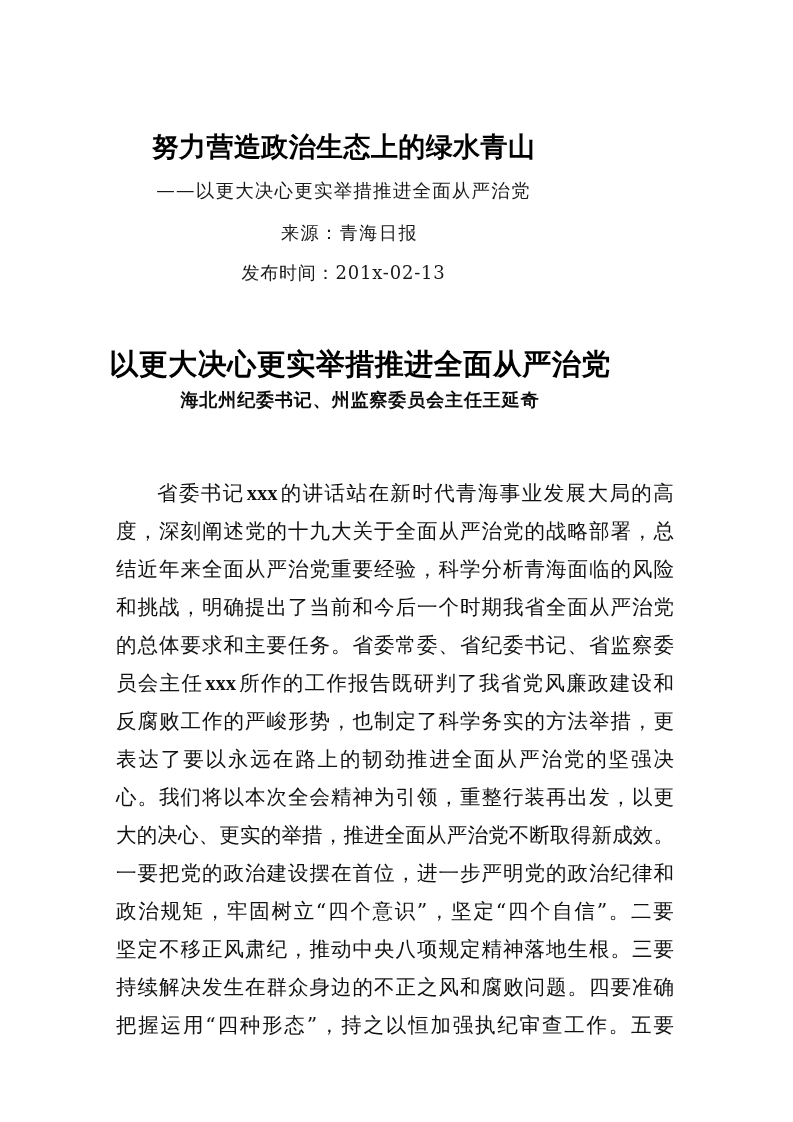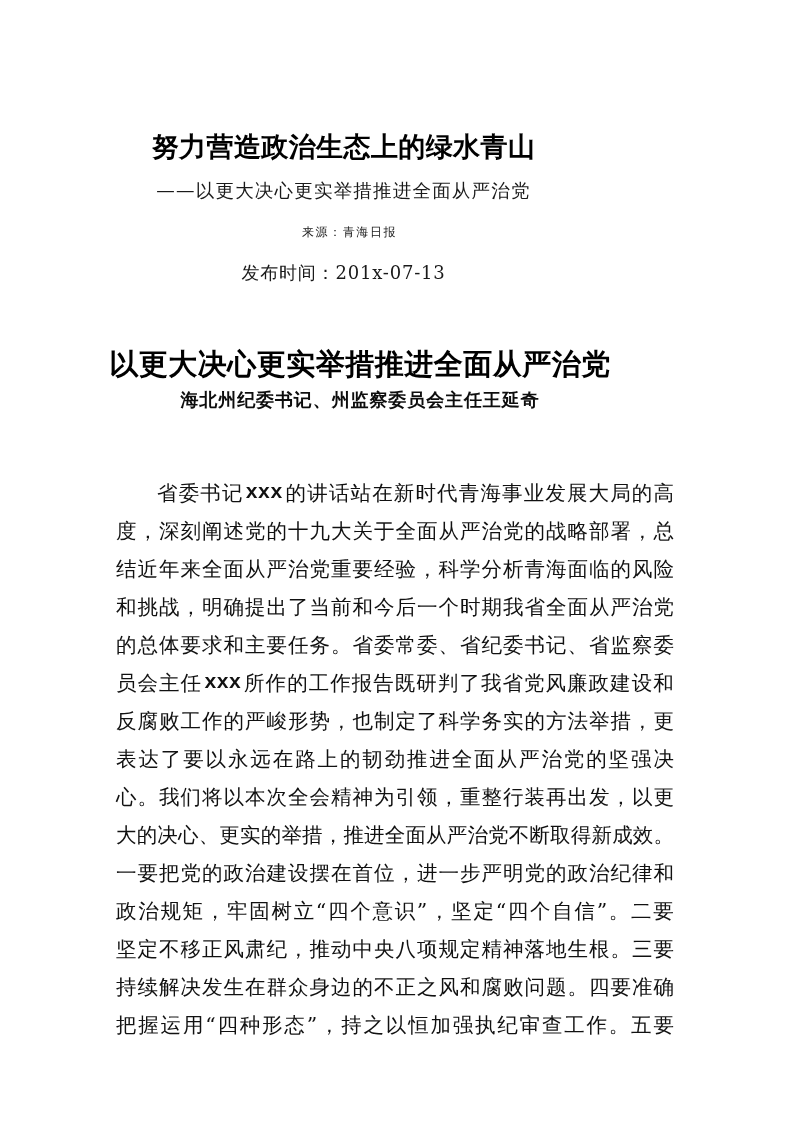--- a/index.html
+++ b/index.html
@@ -47,22 +47,22 @@
     font-family: "DejaVu Serif", "Liberation Serif", serif;
     font-size: 18.5px;
     line-height: 34px;
     letter-spacing: 1.2px;
     margin-top: 8px;
     color: #1a1a1a;
     white-space: nowrap;
   }
 
   .source-line {
-    font-family: Liberation Mono, monospace;
-    font-size: 12px;
+    font-family: Liberation Sans, sans-serif;
+    font-size: 18px;
     line-height: 32px;
     letter-spacing: 1.6px;
     margin-top: 9px;
     color: #1a1a1a;
     white-space: nowrap;
     margin-left: 12px;
   }
 
   .date-line {
     font-family: "DejaVu Serif", "Liberation Serif", serif;
@@ -133,36 +133,36 @@
   }
 
   
   .body-line.indented {
     text-indent: 0;
     padding-left: 41px;
   }
 
   
   .latin {
-    font-family: Liberation Mono, monospace;
+    font-family: Liberation Serif, serif;
     font-weight: bold;
     letter-spacing: 0;
     padding: 0 2px;
   }
 </style>
 </head>
 <body>
 
 <div class="page">
 
   <div class="masthead">
     <div class="main-headline">努力营造政治生态上的绿水青山</div>
     <div class="sub-headline">——以更大决心更实举措推进全面从严治党</div>
     <div class="source-line">来源：青海日报</div>
-    <div class="date-line">发布时间：201x-07-13</div>
+    <div class="date-line">发布时间：201x-02-13</div>
   </div>
 
   <div class="article-head">
     <div class="article-title">以更大决心更实举措推进全面从严治党</div>
     <div class="article-byline">海北州纪委书记、州监察委员会主任王延奇</div>
   </div>
 
   <div class="article-body">
       <div class="body-line justified indented">
         <span>省</span>

